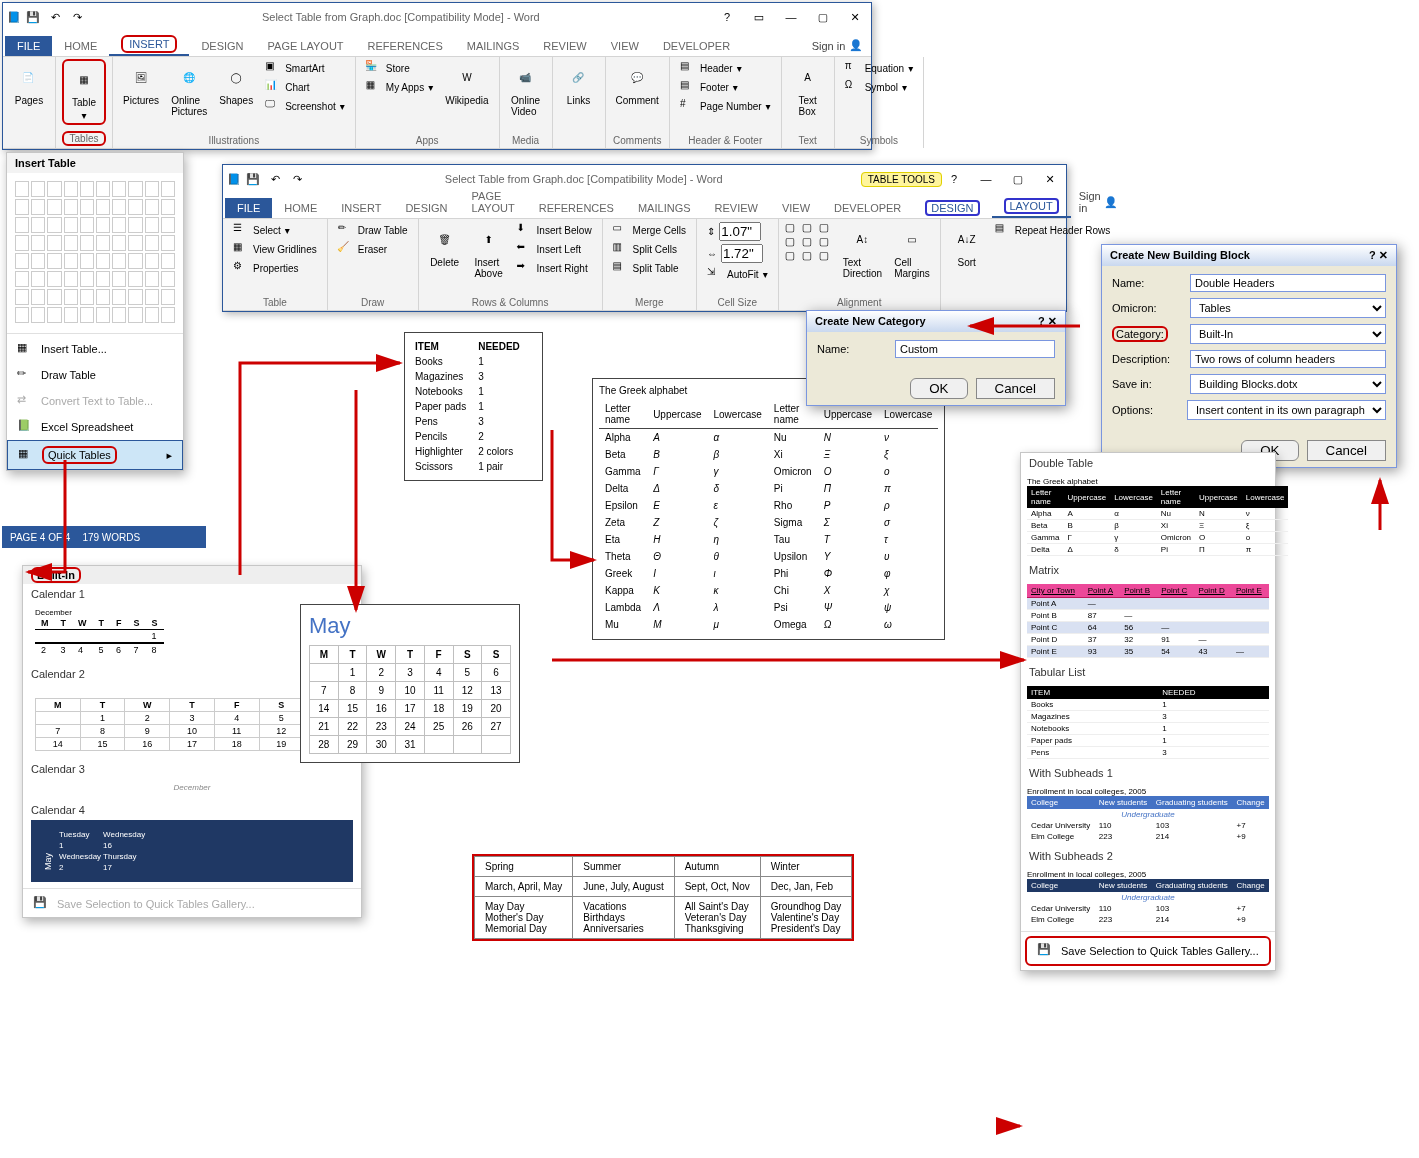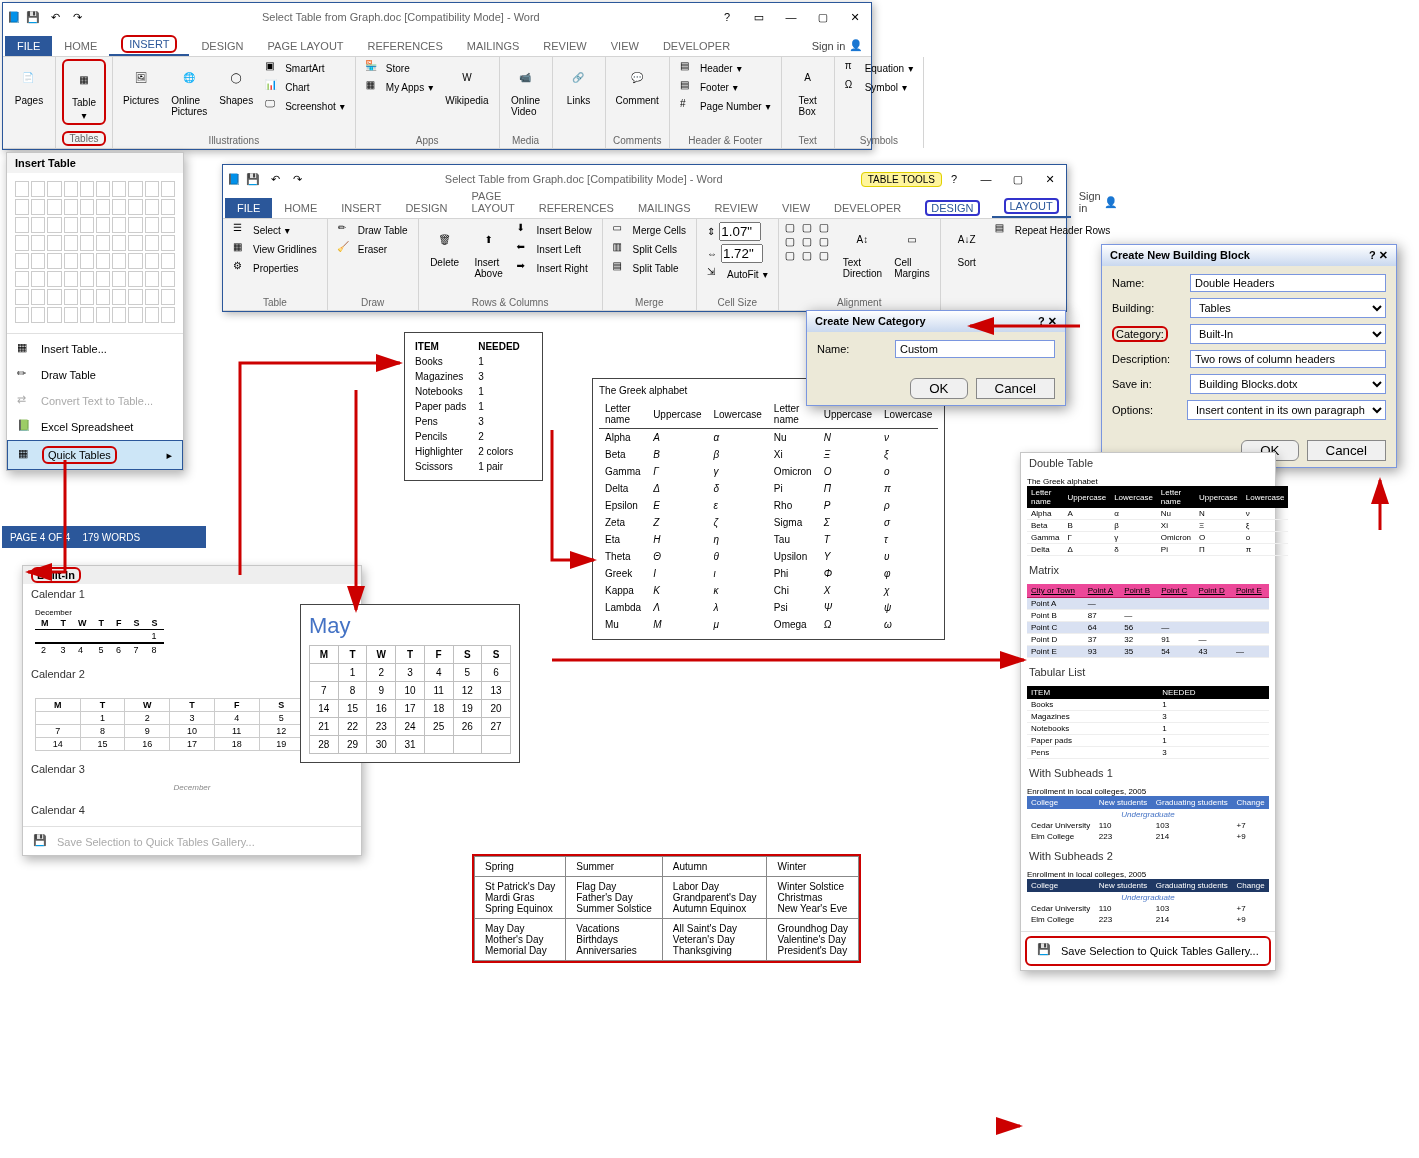--- a/index.html
+++ b/index.html
@@ -493,20 +493,43 @@
     </div>
   </div>
   <div class="gal-item">
     <div class="gal-item-title">Calendar 3</div>
     <div class="gal-preview">
       <div style="text-align:center;font-style:italic;font-size:8px;color:#888;">December</div>
     </div>
   </div>
   <div class="gal-item">
     <div class="gal-item-title">Calendar 4</div>
+    <div class="cal4-preview">
+      <div class="may-label">May</div>
+      <table style="font-size:8px;color:#fff;">
+        <tbody>
+            <tr>
+              <td>Tuesday</td>
+              <td>Wednesday</td>
+            </tr>
+        <tr>
+              <td>1</td>
+              <td>16</td>
+            </tr>
+        <tr>
+              <td>Wednesday</td>
+              <td>Thursday</td>
+            </tr>
+        <tr>
+              <td>2</td>
+              <td>17</td>
+            </tr>
+      </tbody>
+        </table>
+    </div>
   </div>
   <div class="dd-sep"></div>
   <div class="dd-item" style="color:#aaa;">
       <span class="icn">💾</span>
       <span>Save Selection to Quick Tables Gallery...</span>
     </div>
 </div>
 
 <div class="may-cal" style="left:300px; top:604px;">
   <h2>May</h2>
@@ -919,21 +942,21 @@
   <div class="dialog-title">
       <span>Create New Building Block</span>
       <span>? ✕</span>
     </div>
   <div class="dialog-body">
     <div class="dialog-row">
         <label>Name:</label>
         <input value="Double Headers" style="">
       </div>
     <div class="dialog-row">
-        <label>Building:</label>
+        <label>Omicron:</label>
         <select><option>Tables</option></select>
       </div>
     <div class="dialog-row">
         <label><span class="redbox" style="padding:0 2px;">Category:</span></label>
         <select><option>Built-In</option></select>
       </div>
     <div class="dialog-row">
         <label>Description:</label>
         <input value="Two rows of column headers" style="">
       </div>
@@ -955,32 +978,24 @@
 <div class="seasons" style="left:472px; top:854px;">
   <table>
       <tbody id="seasonsb">
         <tr>
           <td style="white-space: pre;">Spring</td>
           <td style="white-space: pre;">Summer</td>
           <td style="white-space: pre;">Autumn</td>
           <td style="white-space: pre;">Winter</td>
         </tr>
         <tr>
-          <td style="white-space: pre;">St Patrick's Day
-Mardi Gras
-Spring Equinox</td>
-          <td style="white-space: pre;">Flag Day
-Father's Day
-Summer Solstice</td>
-          <td style="white-space: pre;">Labor Day
-Grandparent's Day
-Autumn Equinox</td>
-          <td style="white-space: pre;">Winter Solstice
-Christmas
-New Year's Eve</td>
+          <td style="white-space: pre;">March, April, May</td>
+          <td style="white-space: pre;">June, July, August</td>
+          <td style="white-space: pre;">Sept, Oct, Nov</td>
+          <td style="white-space: pre;">Dec, Jan, Feb</td>
         </tr>
         <tr>
           <td style="white-space: pre;">May Day
 Mother's Day
 Memorial Day</td>
           <td style="white-space: pre;">Vacations
 Birthdays
 Anniversaries</td>
           <td style="white-space: pre;">All Saint's Day
 Veteran's Day

